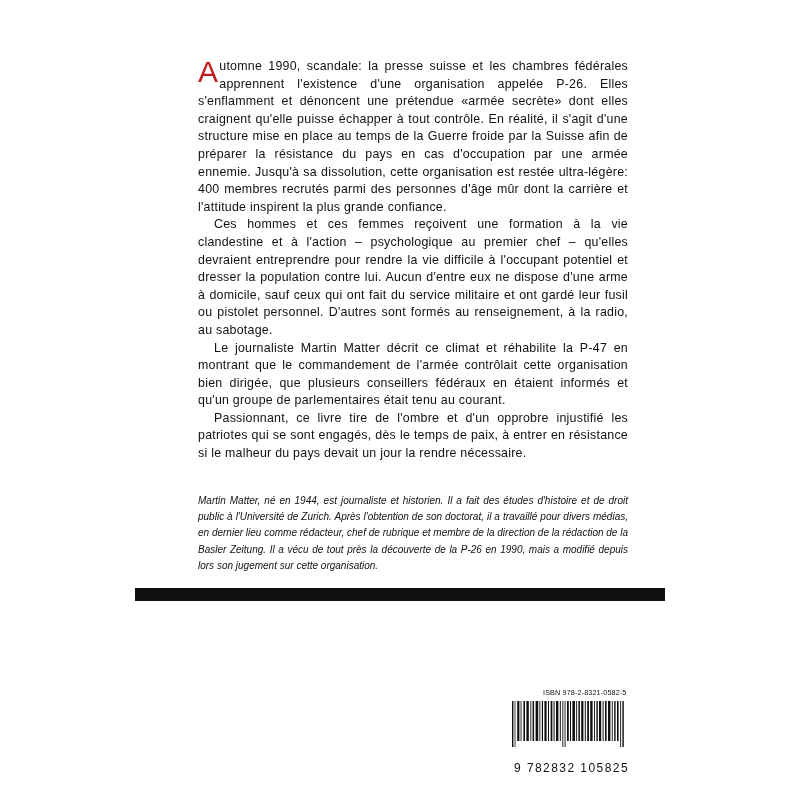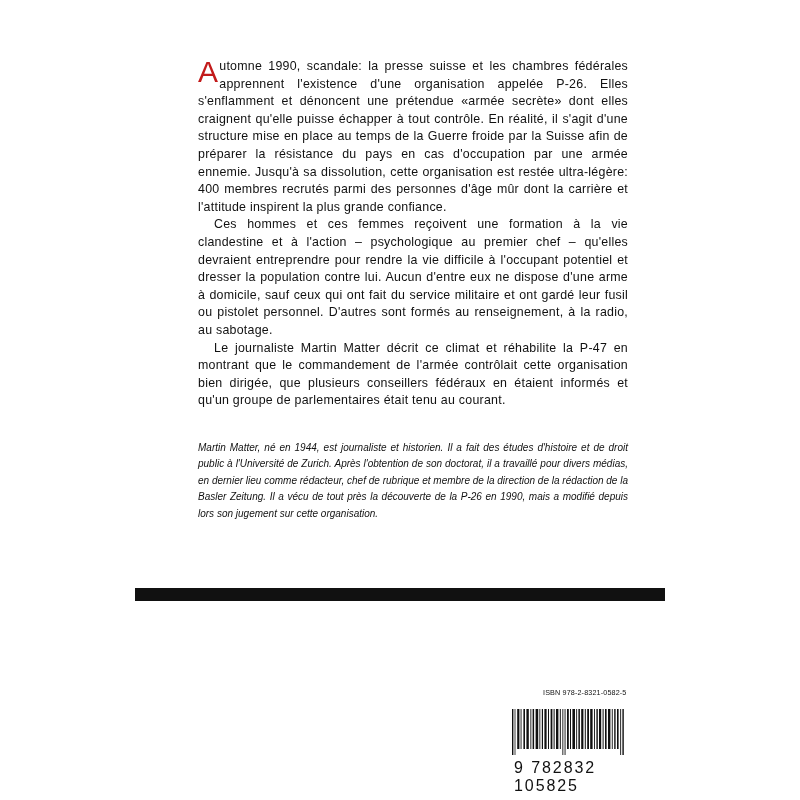--- a/index.html
+++ b/index.html
@@ -75,49 +75,50 @@
     left: 512px;
     top: 688px;
     width: 118px;
     text-align: left;
   }
   .isbn-text {
     font-family: "Liberation Sans", sans-serif;
     font-size: 7.2px;
     color: #111111;
     letter-spacing: 0.02em;
-    margin-bottom: 12px;
+    margin-bottom: 4px;
     margin-left: 6px;
     padding-left: 25px;
   }
   .barcode {
     width: 112px;
     height: 46px;
     display: block;
   }
   .barcode-digits {
     font-family: "Liberation Sans", sans-serif;
-    font-size: 16px;
+    font-size: 12px;
     letter-spacing: 0.12em;
     color: #111111;
-    margin-top: 4px;
+    margin-top: 14px;
     margin-left: 2px;
   }
 </style>
 </head>
 <body>
 
 <div class="page">
 
   <div class="content">
 
     <div class="blurb">
       <p class="first"><span class="dropcap">A</span><span>utomne 1990, scandale: la presse suisse et les chambres fédérales apprennent l'existence d'une organisation appelée P-26. Elles s'enflamment et dénoncent une prétendue «armée secrète» dont elles craignent qu'elle puisse échapper à tout contrôle. En réalité, il s'agit d'une structure mise en place au temps de la Guerre froide par la Suisse afin de préparer la résistance du pays en cas d'occupation par une armée ennemie. Jusqu'à sa dissolution, cette organisation est restée ultra-légère: 400 membres recrutés parmi des personnes d'âge mûr dont la carrière et l'attitude inspirent la plus grande confiance.</span></p>
       <p>Ces hommes et ces femmes reçoivent une formation à la vie clandestine et à l'action – psychologique au premier chef – qu'elles devraient entreprendre pour rendre la vie difficile à l'occupant potentiel et dresser la population contre lui. Aucun d'entre eux ne dispose d'une arme à domicile, sauf ceux qui ont fait du service militaire et ont gardé leur fusil ou pistolet personnel. D'autres sont formés au renseignement, à la radio, au sabotage.</p>
       <p>Le journaliste Martin Matter décrit ce climat et réhabilite la P-47 en montrant que le commandement de l'armée contrôlait cette organisation bien dirigée, que plusieurs conseillers fédéraux en étaient informés et qu'un groupe de parlementaires était tenu au courant.</p>
+      <p>Passionnant, ce livre tire de l'ombre et d'un opprobre injustifié les patriotes qui se sont engagés, dès le temps de paix, à entrer en résistance si le malheur du pays devait un jour la rendre nécessaire.</p>
     </div>
 
     <div class="bio">
       <p>Martin Matter, né en 1944, est journaliste et historien. Il a fait des études d'histoire et de droit public à l'Université de Zurich. Après l'obtention de son doctorat, il a travaillé pour divers médias, en dernier lieu comme rédacteur, chef de rubrique et membre de la direction de la rédaction de la Basler Zeitung. Il a vécu de tout près la découverte de la P-26 en 1990, mais a modifié depuis lors son jugement sur cette organisation.</p>
     </div>
 
   </div>
 
   <div class="rule"></div>
 

